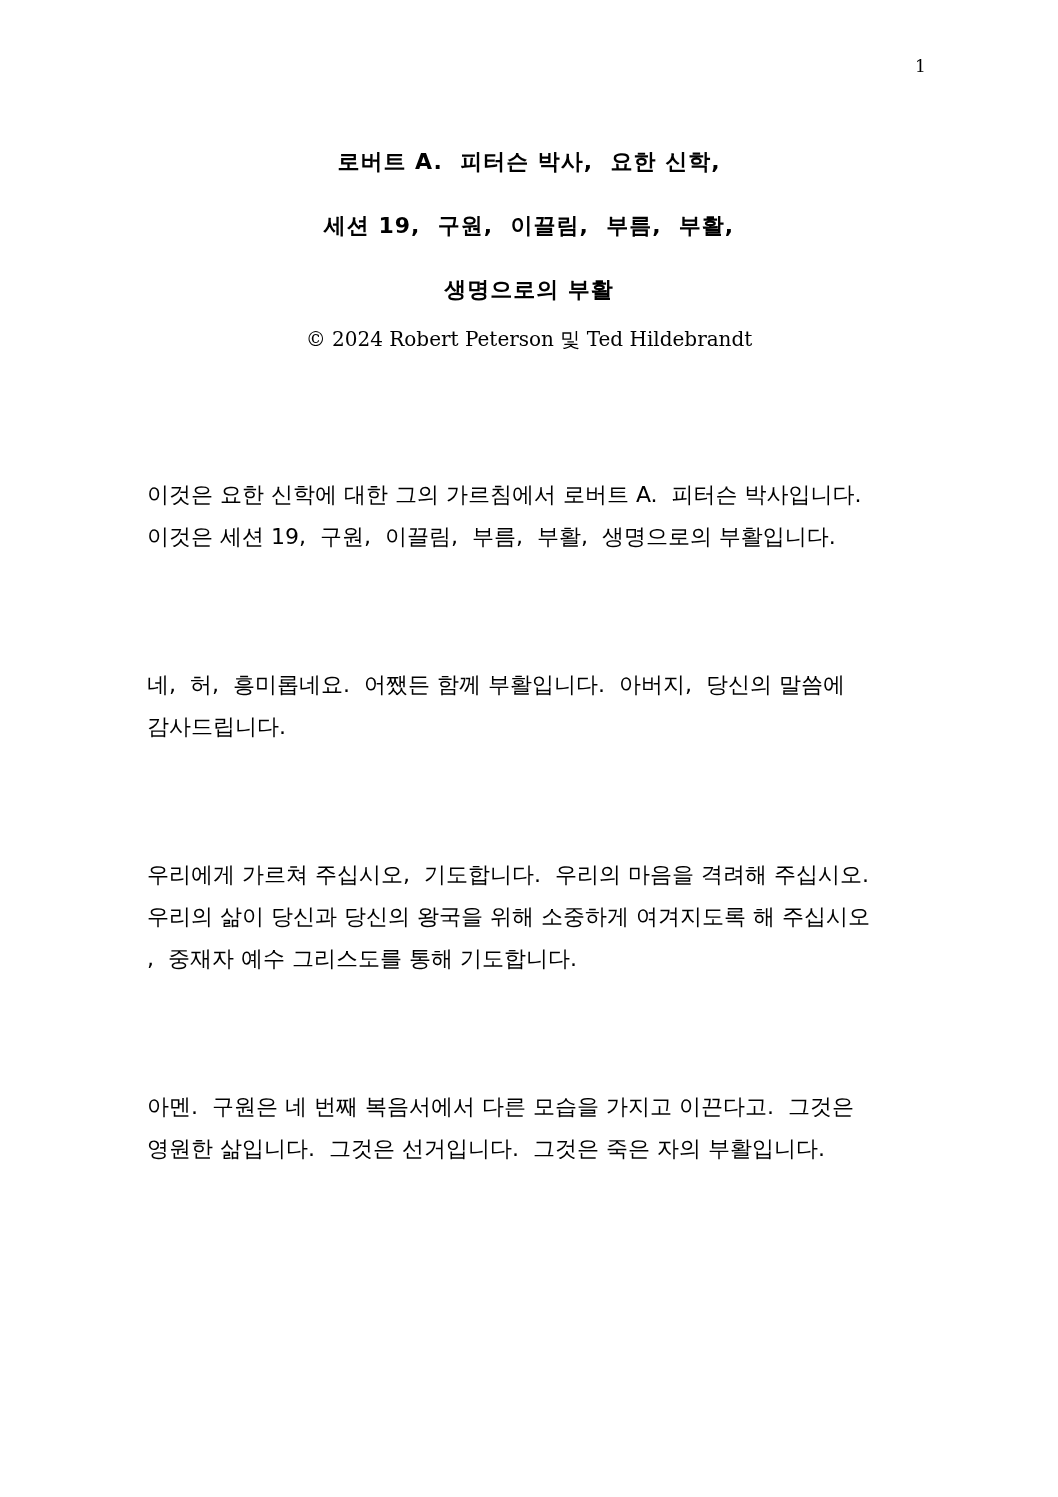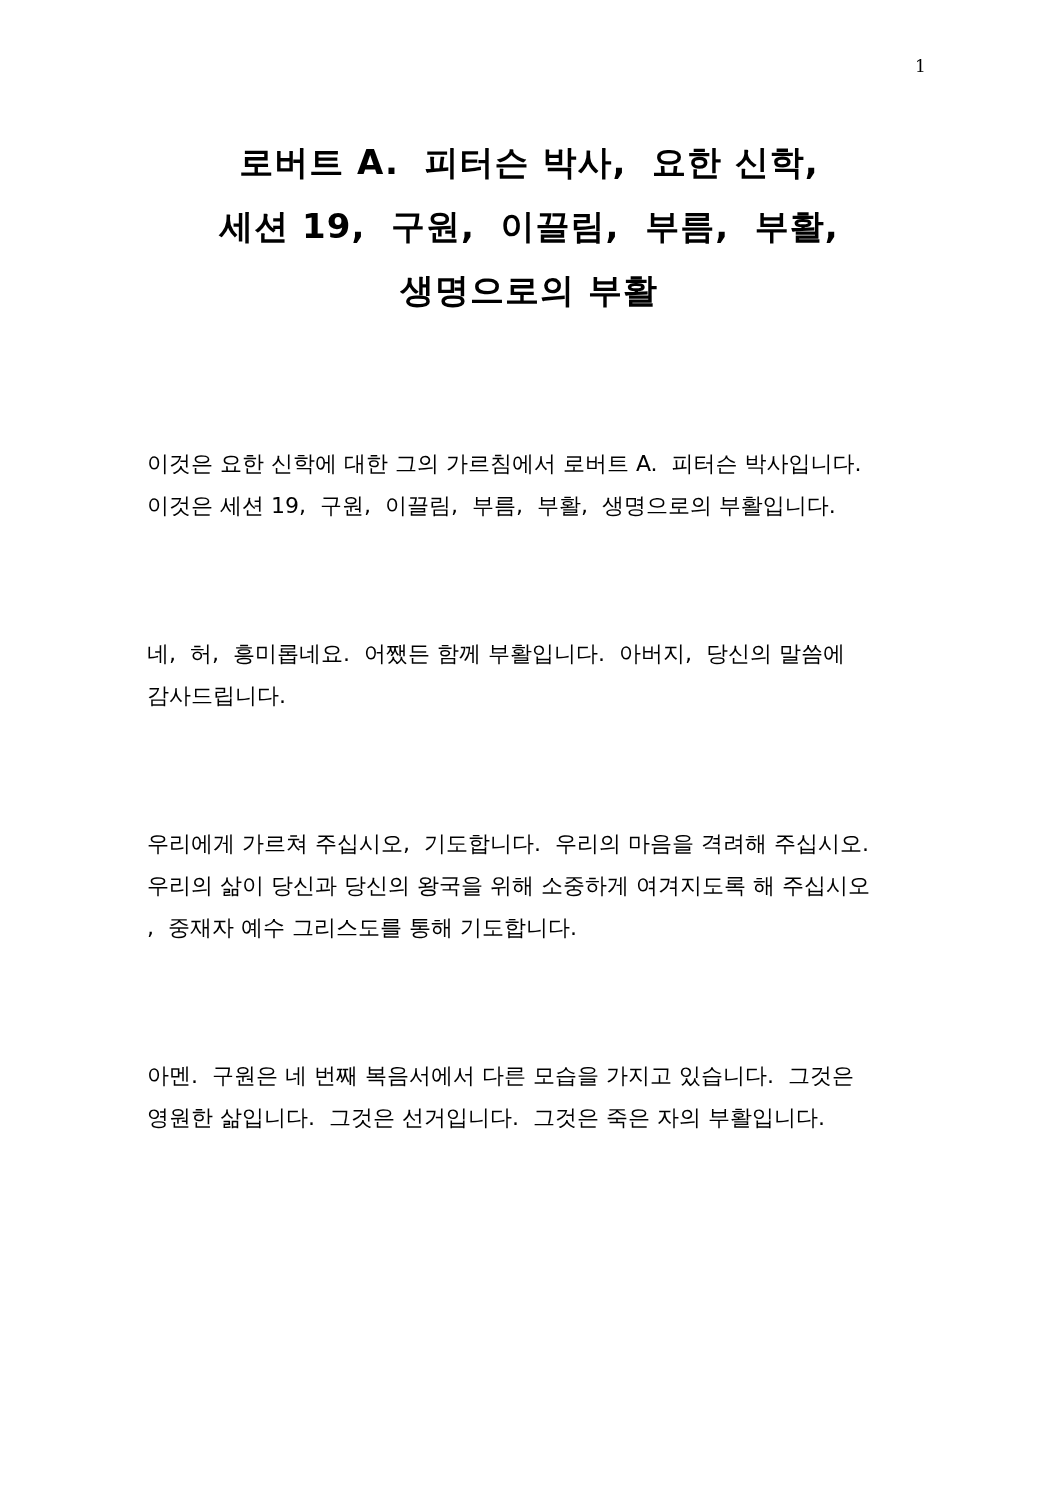--- a/index.html
+++ b/index.html
@@ -19,21 +19,21 @@
     top: 55px;
     left: 915px;
     font-size: 17px;
     line-height: 22px;
     font-family: "DejaVu Serif", "Liberation Serif", serif;
   }
   .title-block {
     padding-top: 130px;
     text-align: center;
     font-weight: 700;
-    font-size: 34px;
+    font-size: 22px;
     line-height: 64px;
     letter-spacing: 1px;
     white-space: pre;
   }
   .copyright {
     text-align: center;
     font-size: 20px;
     line-height: 28px;
     margin-top: 3px;
     font-family: "DejaVu Serif", "Liberation Serif", serif;
@@ -54,27 +54,28 @@
 <body>
 
 <div class="page">
 
   <div class="page-number">1</div>
 
   <h1 class="title-block"><span>로버트 A.  피터슨 박사,  요한 신학,</span>
 <span>세션 19,  구원,  이끌림,  부름,  부활,</span>
 <span>생명으로의 부활</span></h1>
 
+  <div class="copyright">© 2024 Robert Peterson 및 Ted Hildebrandt</div>
 
   <div class="content">
     <p>이것은 요한 신학에 대한 그의 가르침에서 로버트 A.  피터슨 박사입니다.
 이것은 세션 19,  구원,  이끌림,  부름,  부활,  생명으로의 부활입니다.</p>
     <p>네,  허,  흥미롭네요.  어쨌든 함께 부활입니다.  아버지,  당신의 말씀에
 감사드립니다.</p>
     <p>우리에게 가르쳐 주십시오,  기도합니다.  우리의 마음을 격려해 주십시오.
 우리의 삶이 당신과 당신의 왕국을 위해 소중하게 여겨지도록 해 주십시오
 ,  중재자 예수 그리스도를 통해 기도합니다.</p>
-    <p>아멘.  구원은 네 번째 복음서에서 다른 모습을 가지고 있습니다.  그것은
+    <p>아멘.  구원은 네 번째 복음서에서 다른 모습을 가지고 이끈다고.  그것은
 영원한 삶입니다.  그것은 선거입니다.  그것은 죽은 자의 부활입니다.</p>
     
   </div>
 
 </div>
 
 </body></html>

